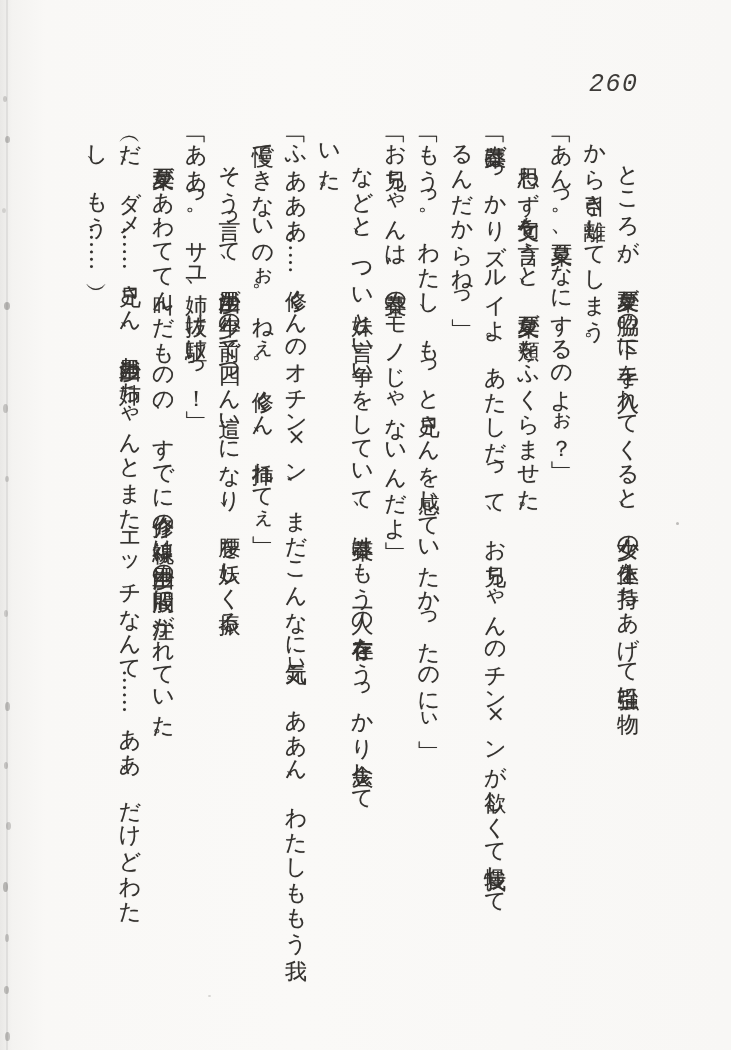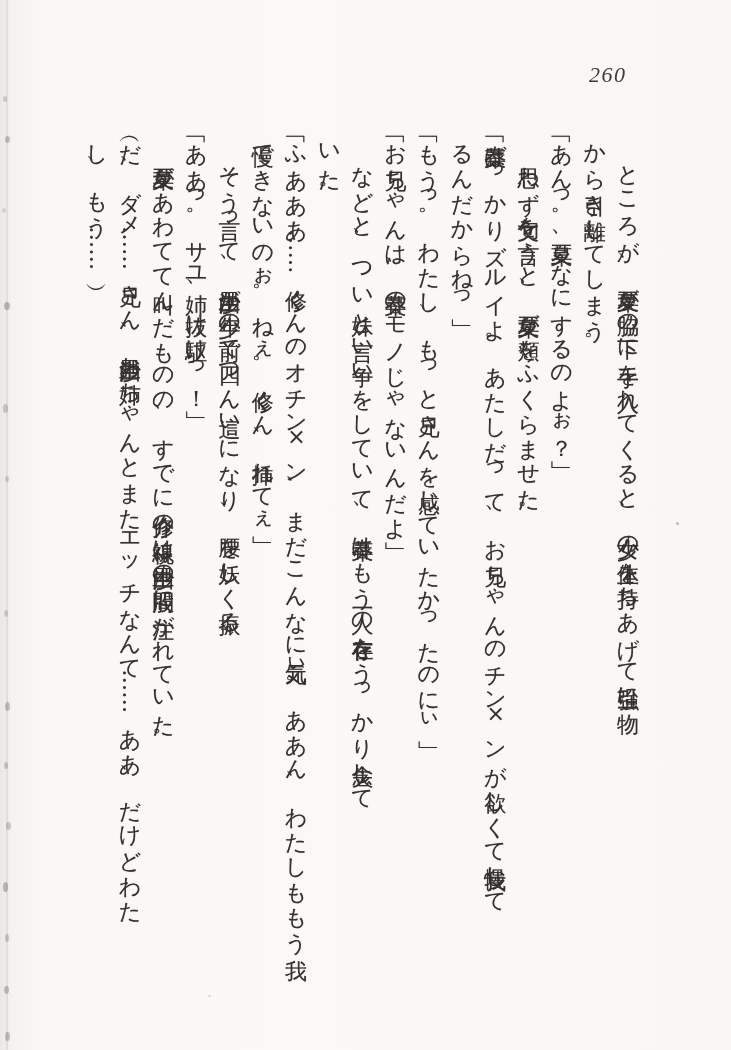--- a/index.html
+++ b/index.html
@@ -15,25 +15,25 @@
     font-family: "DejaVu Serif", serif;
   }
   .page {
     position: absolute;
     inset: 0;
     background: linear-gradient(90deg, #e9e8e6 0px, #f4f3f1 12px, #f9f8f6 45px, #faf9f7 300px, #f8f7f5 731px);
   }
   
   .page-number {
     position: absolute;
-    top: 62px;
+    top: 70px;
     left: 589px;
-    font-family: Liberation Serif, serif;
+    font-family: Liberation Mono, monospace;
     font-style: italic;
-    font-size: 22px;
+    font-size: 25px;
     letter-spacing: 1.5px;
     color: #3d3b38;
   }
   
   .text-block {
     position: absolute;
     top: 129px;
     right: 86px;
     height: 838px;
     writing-mode: vertical-rl;

